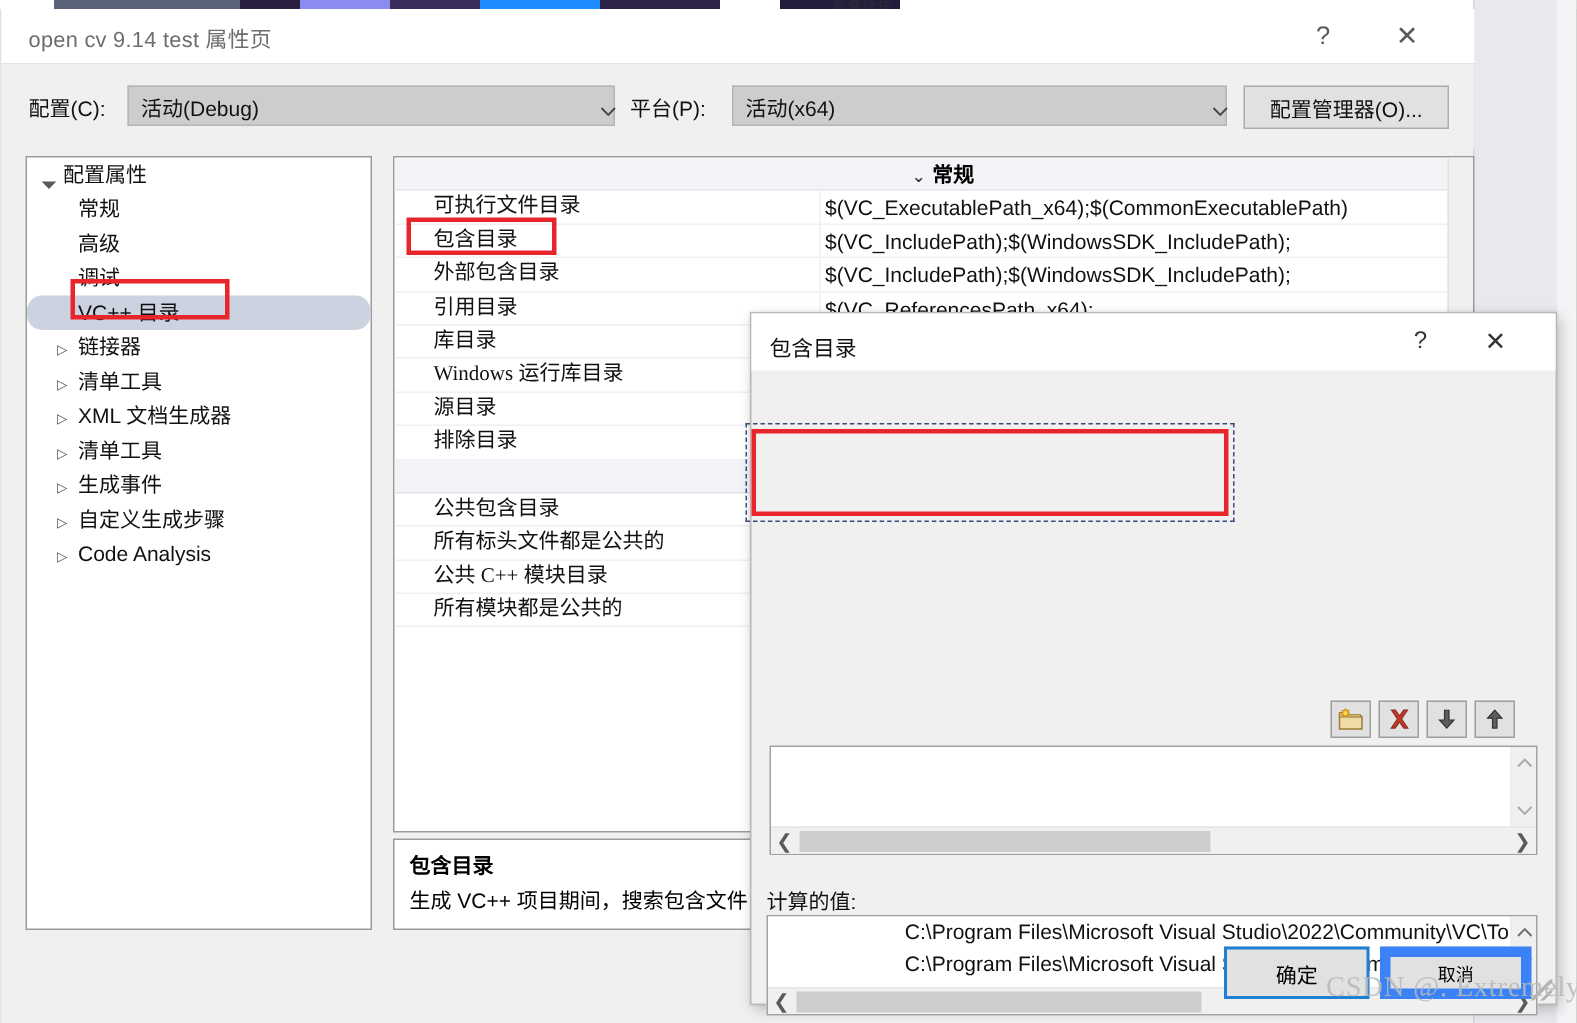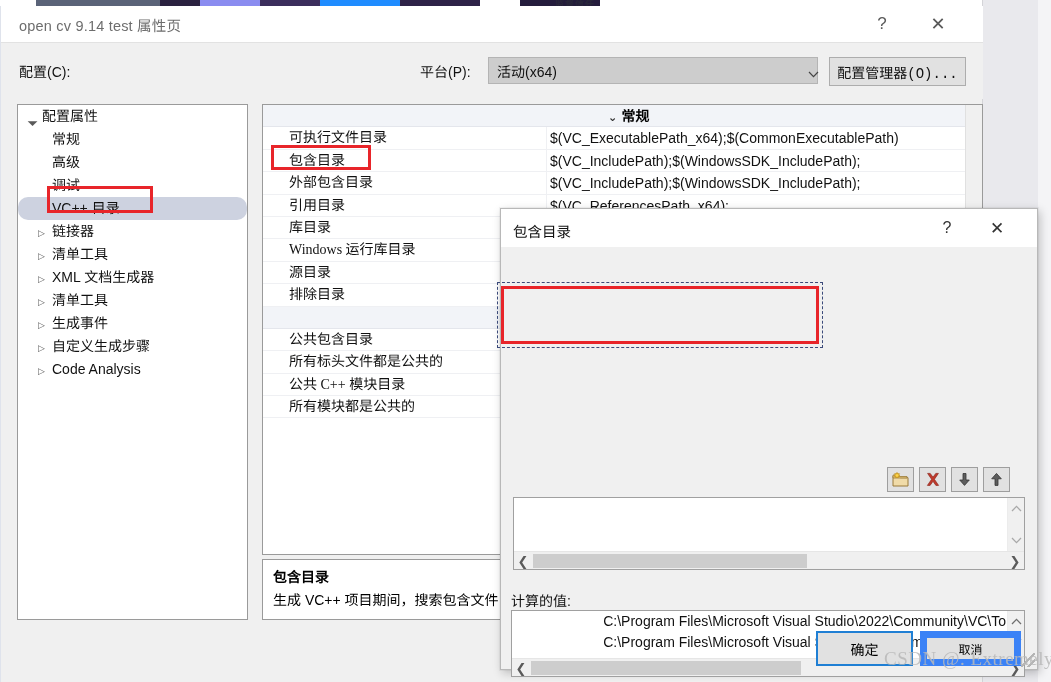--- a/index.html
+++ b/index.html
@@ -81,21 +81,21 @@
     font-size: 14px; color: #111;
   }
   .combo .caret {
     position: absolute; right: 9px; top: 50%; transform: translateY(-50%);
     width: 0; height: 0;
   }
   .combo .caret svg { display: block; }
   .btn {
     position: absolute; background: #e1e1e1; border: 1px solid #adadad;
     display: flex; align-items: center; justify-content: center;
-    font-size: 14px; color: #111; cursor: default; user-select: none; font-family: Liberation Mono, monospace;
+    font-size: 14px; color: #111; cursor: default; user-select: none;
   }
 
   
   .tree {
     position: absolute; left: 16px; top: 98px; width: 231px; height: 516px;
     background: #ffffff; border: 1px solid #9a9a9a;
     overflow: hidden;
   }
   .tnode {
     position: relative; height: 23px; line-height: 23px; font-size: 14px;
@@ -217,20 +217,28 @@
 
     <div class="win-title">
       <div class="t">open cv 9.14 test 属性页</div>
       <div class="win-btn help">?</div>
       <div class="win-btn close">✕</div>
     </div>
     <div class="win-title-underline"></div>
 
     <div class="cfg-row">
       <div class="lbl" style="left:18px; top:18px;">配置(C):</div>
+      <div class="combo" style="left:84px; top:14px; width:325px;">
+        <span>活动(Debug)</span>
+        <span class="caret">
+          <svg width="11" height="7" viewBox="0 0 11 7">
+              <path d="M1 1 L5.5 5.6 L10 1" stroke="#444" stroke-width="1.2" fill="none"></path>
+            </svg>
+        </span>
+      </div>
       <div class="lbl" style="left:419px; top:18px;">平台(P):</div>
       <div class="combo" style="left:487px; top:14px; width:330px;">
         <span>活动(x64)</span>
         <span class="caret">
           <svg width="11" height="7" viewBox="0 0 11 7">
               <path d="M1 1 L5.5 5.6 L10 1" stroke="#444" stroke-width="1.2" fill="none"></path>
             </svg>
         </span>
       </div>
       <div class="btn" style="left:828px; top:14px; width:137px; height:29px;">配置管理器(O)...</div>

